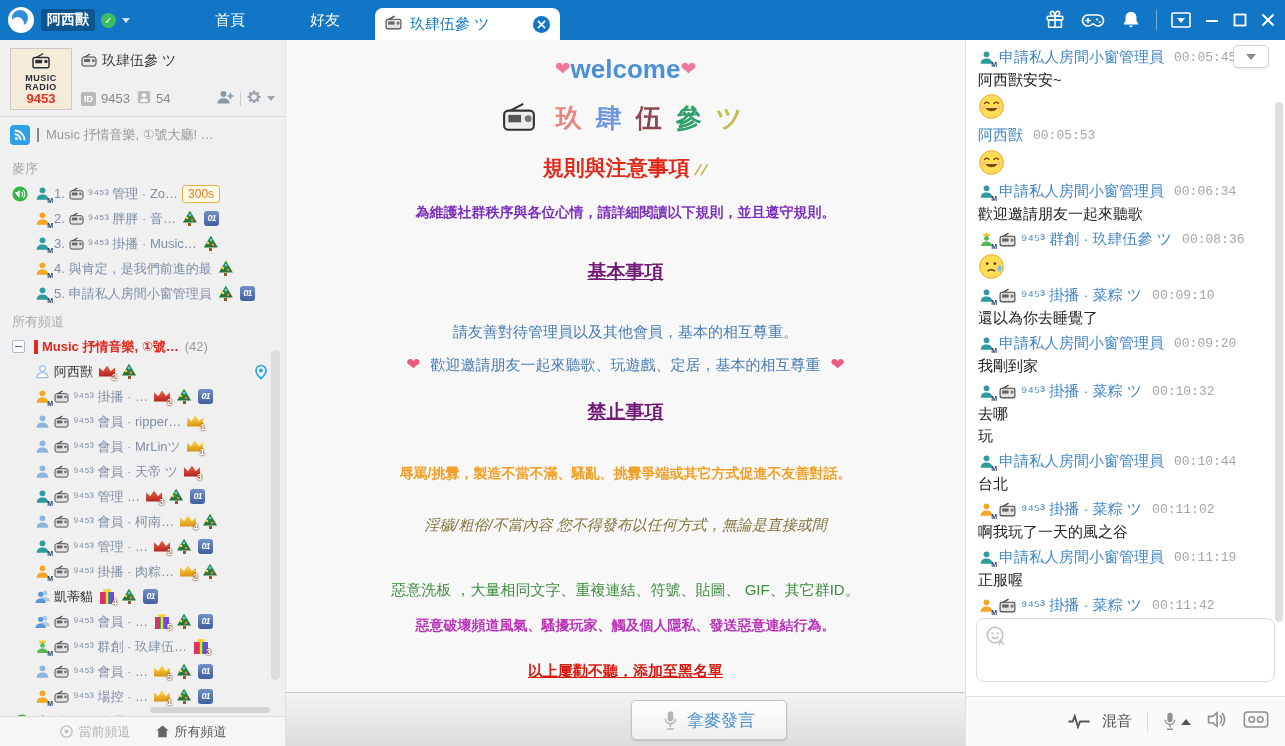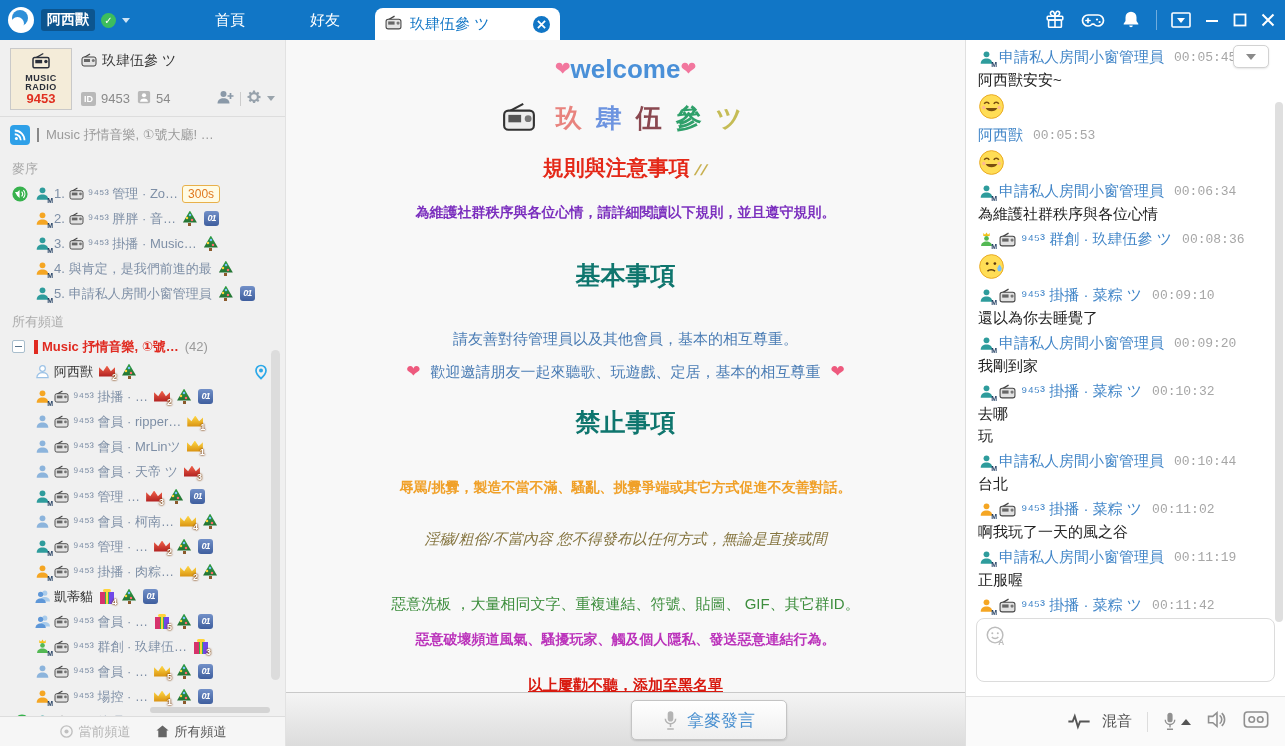--- a/index.html
+++ b/index.html
@@ -87,21 +87,21 @@
   
   .center{position:absolute;left:285px;top:40px;width:680px;bottom:0;background:#F8F8F8;border-left:1px solid #E2E2E2;}
   .center-scroll{position:absolute;left:0;right:0;top:0;bottom:54px;overflow:hidden;text-align:center;}
   .wl-heading{margin-top:14px;font-size:26px;font-weight:bold;color:#4A90D8;}
   .wl-heading .hrt{color:#F2779E;font-size:19px;vertical-align:3px;}
   .wl-title{margin-top:16px;display:flex;align-items:center;justify-content:center;gap:13px;}
   .wl-title .ch{font-size:26px;font-weight:bold;}
   .wl-rules{margin-top:18px;font-size:21px;font-weight:bold;color:#E42818;}
   .slashes{display:inline-block;transform:skewX(-22deg);color:#C8B050;font-weight:bold;font-size:15px;margin-left:6px;letter-spacing:2px;}
   .wl-intro{margin-top:22px;font-size:14px;font-weight:bold;color:#7B2FBE;}
-  .wl-h2{font-size:25px;font-weight:bold;color:#0f766e;}
+  .wl-h2{font-size:19px;font-weight:bold;color:#701a75;text-decoration:underline;}
   .h-basic{margin-top:37px;}
   .wl-b1{margin-top:38px;font-size:15px;color:#4A7CB4;}
   .wl-b2{margin-top:12px;font-size:15px;color:#4A7CB4;}
   .wl-b2 .hrt2{color:#EE5A7E;font-size:17px;margin:0 10px;}
   .h-forbid{margin-top:24px;}
   .wl-r1{margin-top:40px;font-size:14px;font-weight:bold;color:#F0A028;}
   .wl-r2{margin-top:33px;font-size:15px;color:#857540;font-style:italic;}
   .wl-r3{margin-top:46px;font-size:15px;color:#3E8E3E;}
   .wl-r4{margin-top:17px;font-size:14px;font-weight:bold;color:#BB33BB;}
   .wl-black{margin-top:27px;font-size:15px;font-weight:bold;color:#D81A10;text-decoration:underline;}
@@ -823,21 +823,21 @@
             <span class="p-icon">
               <svg width="15" height="15" viewBox="0 0 16 16">
                 <circle cx="8" cy="4.6" r="3.1" fill="#2E9C9C"></circle>
                 <path d="M1.8 14.6c0-3.5 2.7-5.5 6.2-5.5s6.2 2 6.2 5.5z" fill="#2E9C9C"></path>
               </svg>
               <i class="m-mark">M</i>
             </span>
             <span class="msg-name">申請私人房間小窗管理員</span>
             <span class="msg-time">00:06:34</span>
           </div>
-          <div class="msg-line">為維護社群秩序與各位心情</div>
+          <div class="msg-line">歡迎邀請朋友一起來聽歌</div>
         </div>
         <div class="msg">
           <div class="msg-head">
             <span class="p-icon">
               <svg width="15" height="15" viewBox="0 0 16 16">
                 <polygon points="4.6,1 6.4,3 8,0.6 9.6,3 11.4,1 11.4,4.2 4.6,4.2" fill="#F2C014"></polygon>
                 <circle cx="8" cy="6.8" r="2.5" fill="#53B853"></circle>
                 <path d="M2.2 14.8c0-3 2.5-4.8 5.8-4.8s5.8 1.8 5.8 4.8z" fill="#53B853"></path>
               </svg>
               <i class="m-mark">M</i>

